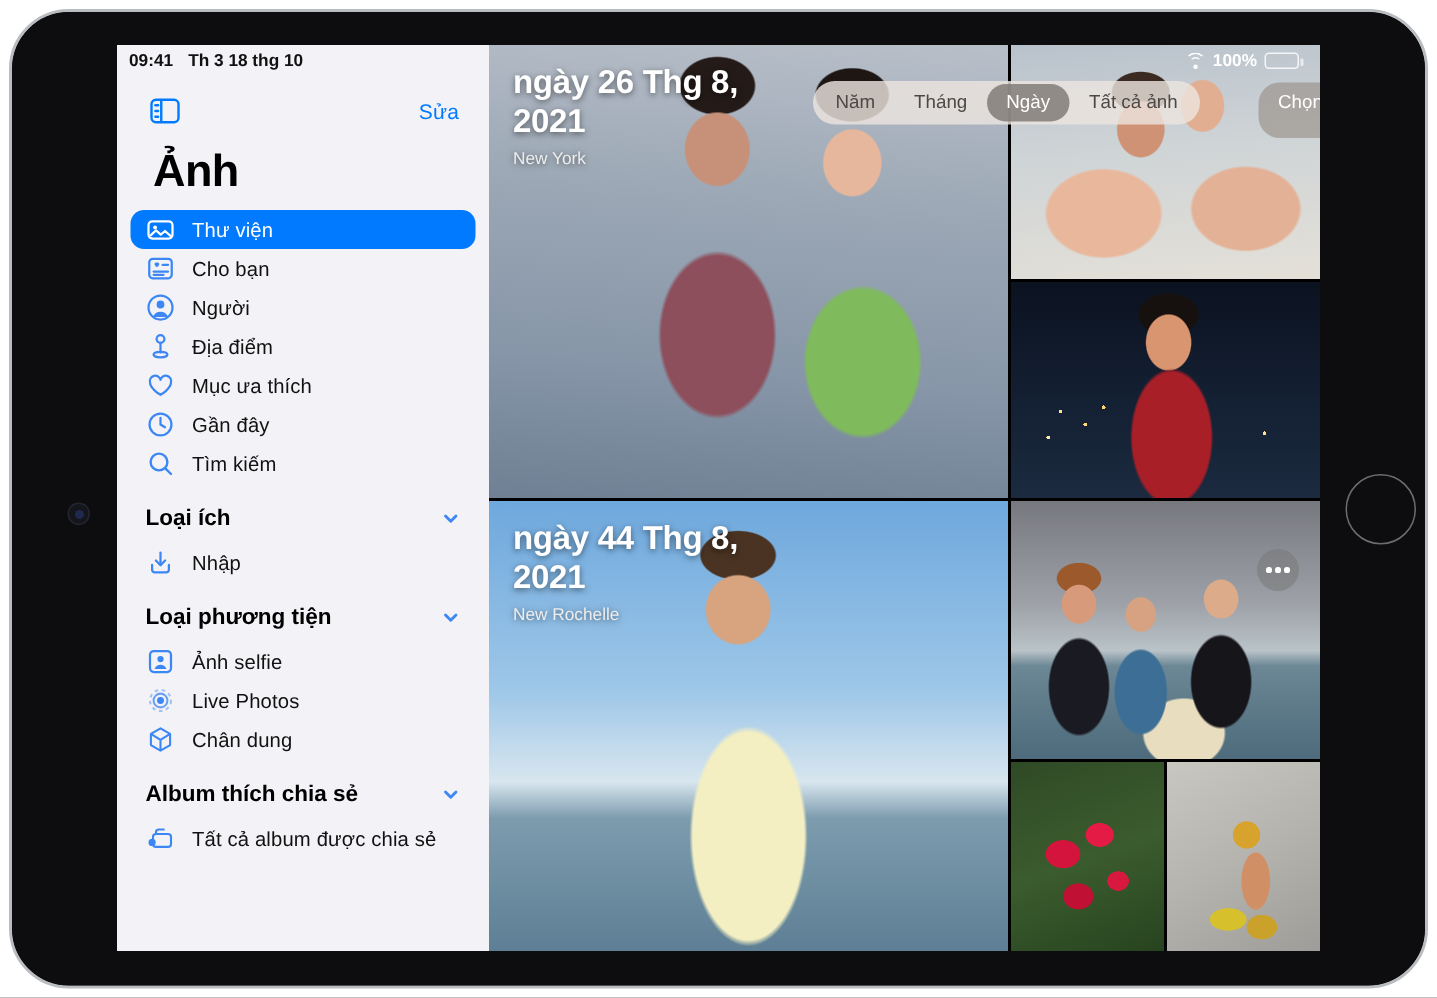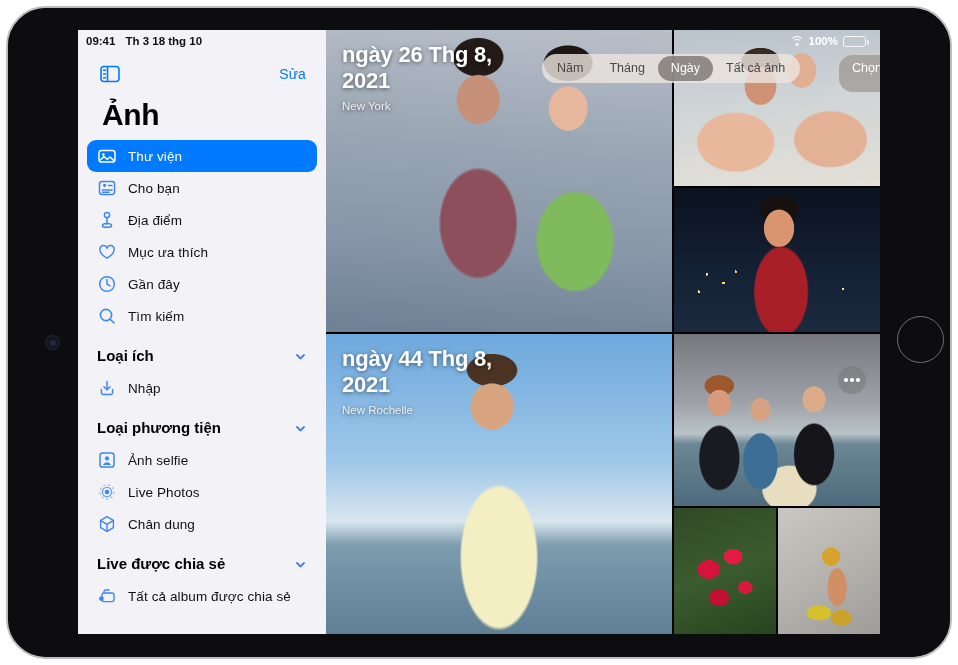--- a/index.html
+++ b/index.html
@@ -53,21 +53,21 @@
   
   #status-bar {
     position: absolute; left: 0; top: 0; width: 100%; height: 22px;
     display: flex; align-items: center;
     padding: 0 14px 0 8px;
     font-size: 11.5px; font-weight: bold; color: #ffffff;
     z-index: 40; pointer-events: none;
   }
   #status-left { display: flex; gap: 10px; color: #111; }
   #status-right {
-    margin-left: auto; display: flex; align-items: center; gap: 5px; color: #fff;
+    margin-left: auto; display: flex; gap: 5px; color: #fff;
   }
   .wifi-glyph { display: inline-block; width: 14px; height: 11px; position: relative; }
   .wifi-glyph i {
     position: absolute; left: 50%; transform: translateX(-50%);
     border: 1.6px solid #fff; border-bottom-color: transparent;
     border-left-color: transparent; border-right-color: transparent;
     border-radius: 50%;
   }
   .wifi-glyph i:nth-child(1){ width: 14px; height: 14px; top: 0; }
   .wifi-glyph i:nth-child(2){ width: 8px; height: 8px; top: 3px; }
@@ -101,21 +101,21 @@
   #sidebar-toggle-icon { width: 20px; height: 18px; }
   #edit-button {
     margin-left: auto; color: #007aff; font-size: 14px; letter-spacing: .1px;
   }
   #sidebar-title {
     font-size: 30px; font-weight: bold; color: #000;
     padding: 2px 0 8px 24px; letter-spacing: -.4px;
   }
   .sb-row {
     display: flex; align-items: center;
-    height: 32px; margin: 0 9px; padding: 0 10px;
+    height: 26px; margin: 0 9px; padding: 0 10px;
     border-radius: 9px; gap: 11px;
   }
   .sb-row.selected { background: #017aff; }
   .sb-icon { width: 20px; height: 20px; flex: none; color: #3d87f5; }
   .sb-row.selected .sb-icon { color: #ffffff; }
   .sb-label { font-size: 13.5px; color: #111; letter-spacing: .1px; }
   .sb-row.selected .sb-label { color: #ffffff; }
   .sb-section {
     display: flex; align-items: center;
     height: 34px; margin: 6px 9px 0; padding: 0 10px;
@@ -320,20 +320,30 @@
             <rect x="2.5" y="3.5" width="15" height="13" rx="2.4"></rect>
             <path d="M6 7.2c0-.9.8-1.5 1.6-1.1.8-.4 1.6.2 1.6 1.1 0 1-1.6 2-1.6 2s-1.6-1-1.6-2z" fill="currentColor" stroke="none"></path>
             <line x1="11.4" y1="7.6" x2="15" y2="7.6" stroke-linecap="round"></line>
             <line x1="5.4" y1="12" x2="15" y2="12" stroke-linecap="round"></line>
             <line x1="5.4" y1="14.2" x2="12" y2="14.2" stroke-linecap="round"></line>
           </svg>
         </span>
         <span class="sb-label">Cho bạn</span>
       </div>
 
+      <div class="sb-row">
+        <span class="sb-icon">
+          <svg viewBox="0 0 20 20" width="20" height="20" fill="none" stroke="currentColor" stroke-width="1.5">
+            <circle cx="10" cy="10" r="8"></circle>
+            <circle cx="10" cy="8" r="2.6" fill="currentColor" stroke="none"></circle>
+            <path d="M4.9 16.4c.9-2.4 2.8-3.6 5.1-3.6s4.2 1.2 5.1 3.6" fill="currentColor" stroke="none"></path>
+          </svg>
+        </span>
+        <span class="sb-label">Người</span>
+      </div>
 
       <div class="sb-row">
         <span class="sb-icon">
           <svg viewBox="0 0 20 20" width="20" height="20" fill="none" stroke="currentColor" stroke-width="1.5">
             <circle cx="10" cy="5" r="2.6"></circle>
             <line x1="10" y1="7.6" x2="10" y2="14" stroke-linecap="round"></line>
             <ellipse cx="10" cy="15.4" rx="4.6" ry="1.9"></ellipse>
           </svg>
         </span>
         <span class="sb-label">Địa điểm</span>
@@ -419,21 +429,21 @@
         <span class="sb-icon">
           <svg viewBox="0 0 20 20" width="20" height="20" fill="none" stroke="currentColor" stroke-width="1.4" stroke-linejoin="round">
             <path d="M10 2.6l6.4 3.7v7.4L10 17.4 3.6 13.7V6.3z"></path>
             <path d="M10 10.3l6.4-4M10 10.3l-6.4-4M10 10.3v7.1"></path>
           </svg>
         </span>
         <span class="sb-label">Chân dung</span>
       </div>
 
       <div class="sb-section">
-        <span class="sb-section-label">Live được chia sẻ</span>
+        <span class="sb-section-label">Album thích chia sẻ</span>
         <span class="sb-chevron">
           <svg viewBox="0 0 13 13" width="13" height="13" fill="none" stroke="currentColor" stroke-width="1.9" stroke-linecap="round" stroke-linejoin="round">
               <path d="M3 5l3.5 3.5L10 5"></path>
             </svg>
         </span>
       </div>
       <div class="sb-row">
         <span class="sb-icon">
           <svg viewBox="0 0 20 20" width="20" height="20" fill="none" stroke="currentColor" stroke-width="1.4">
             <rect x="5" y="7" width="12" height="8.6" rx="2"></rect>

